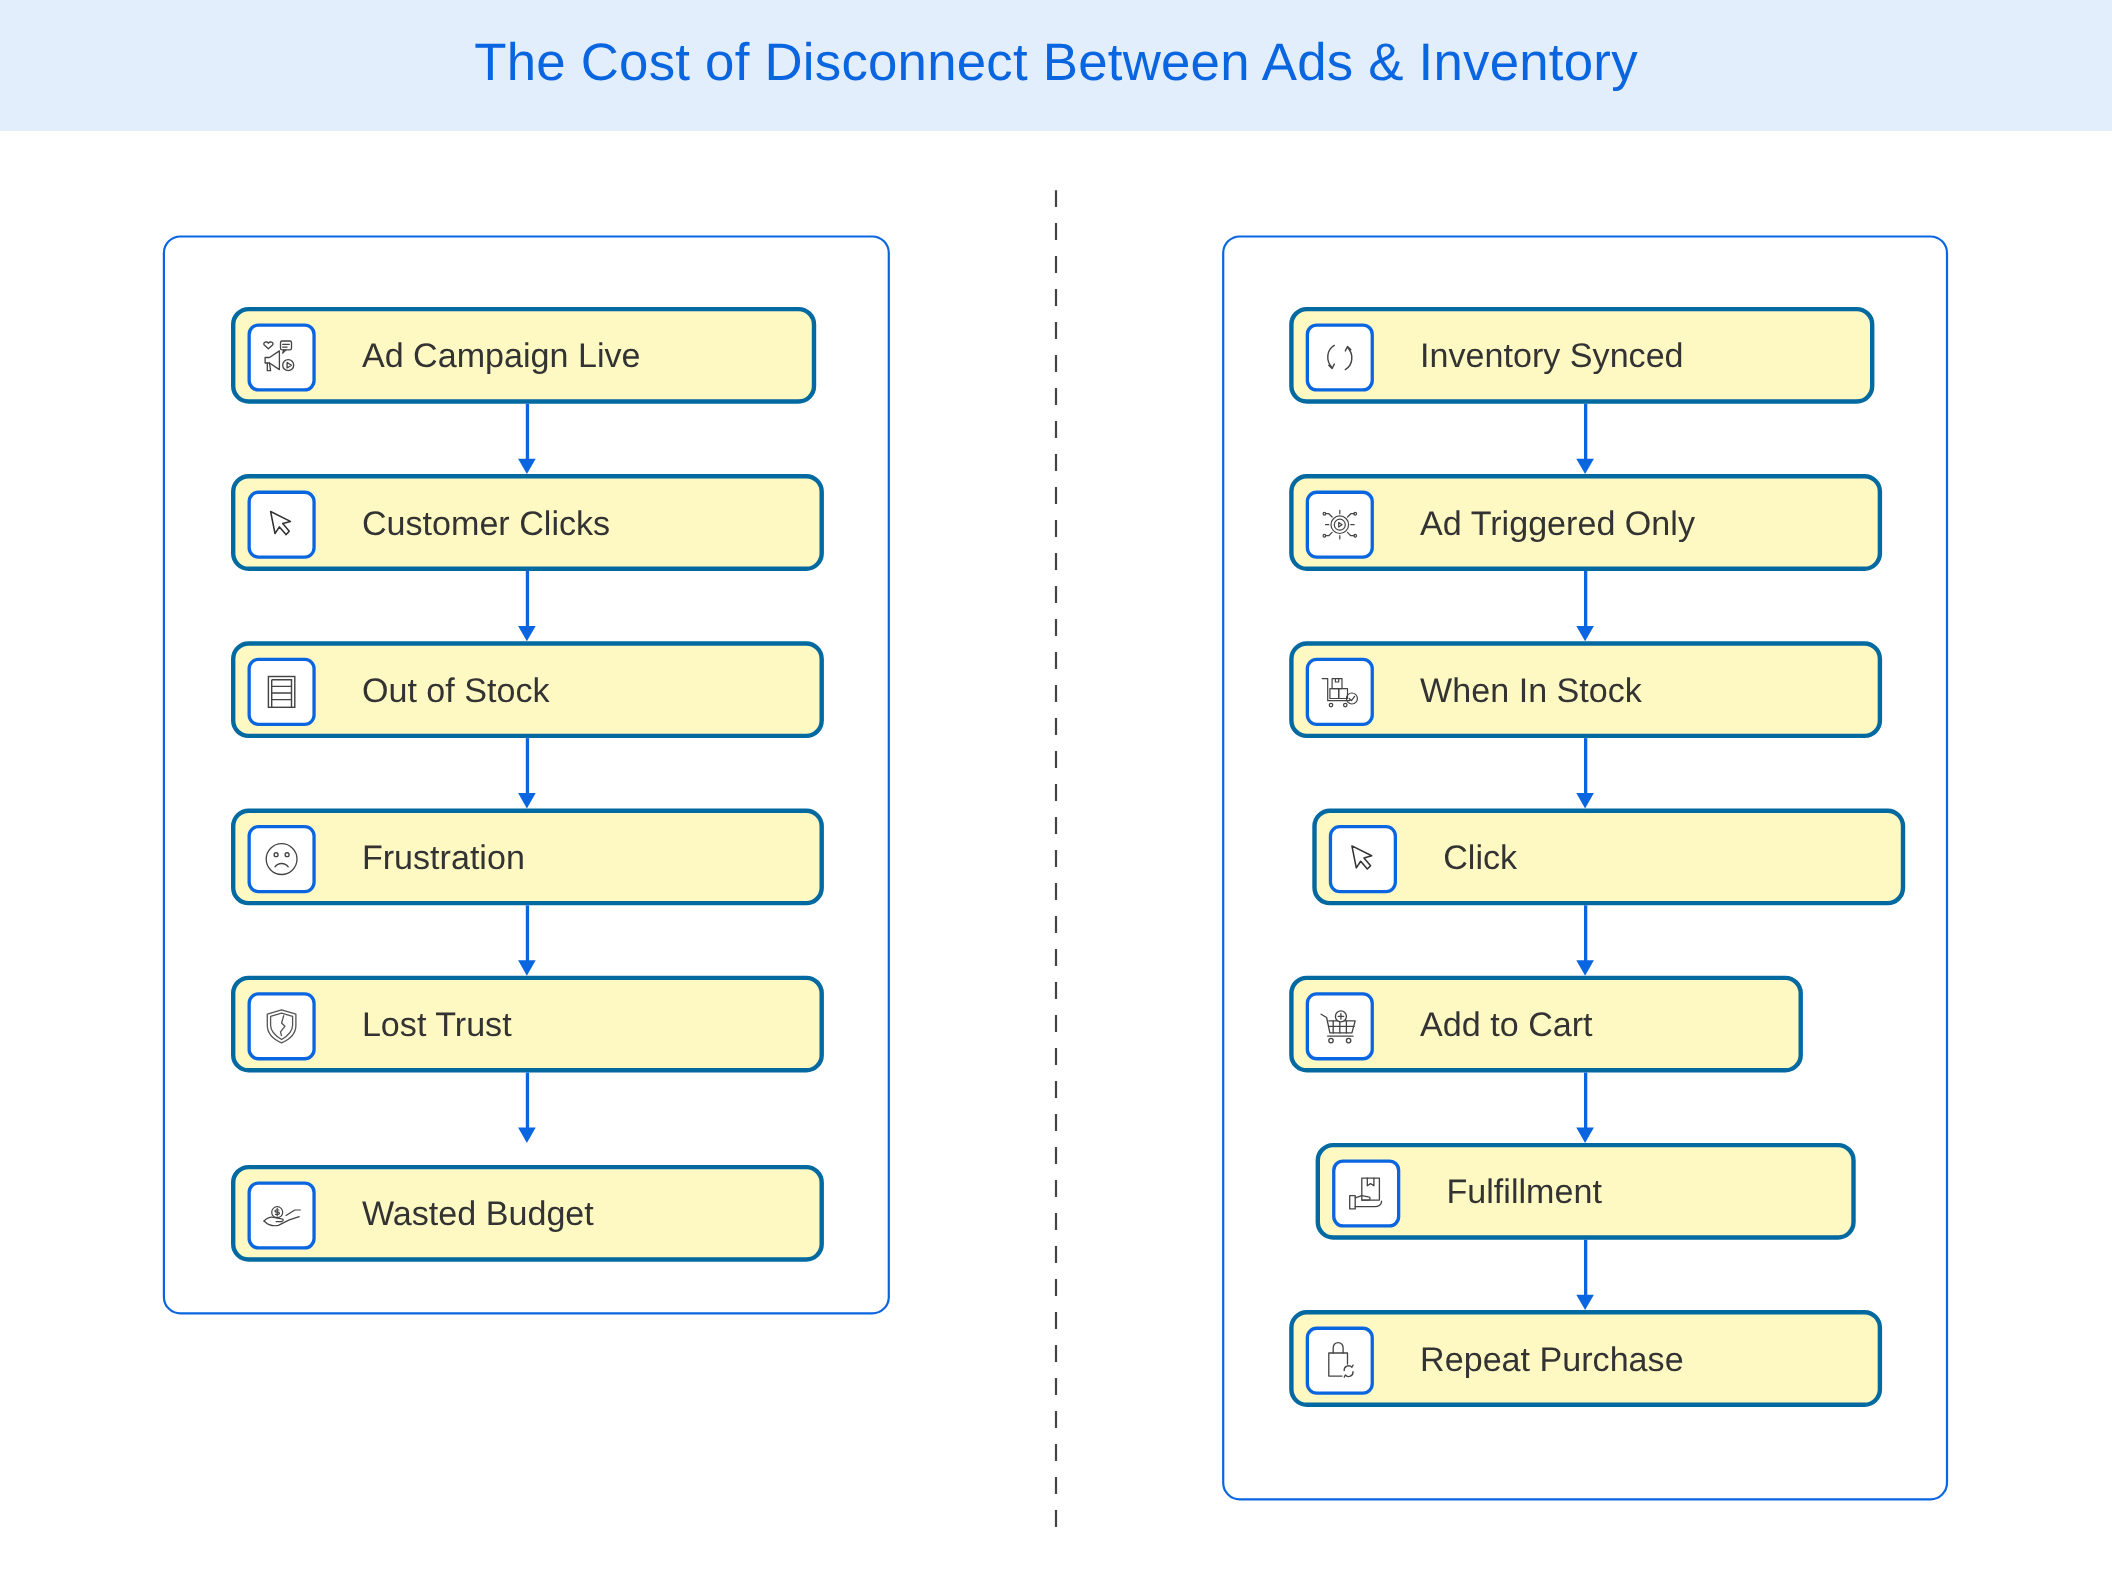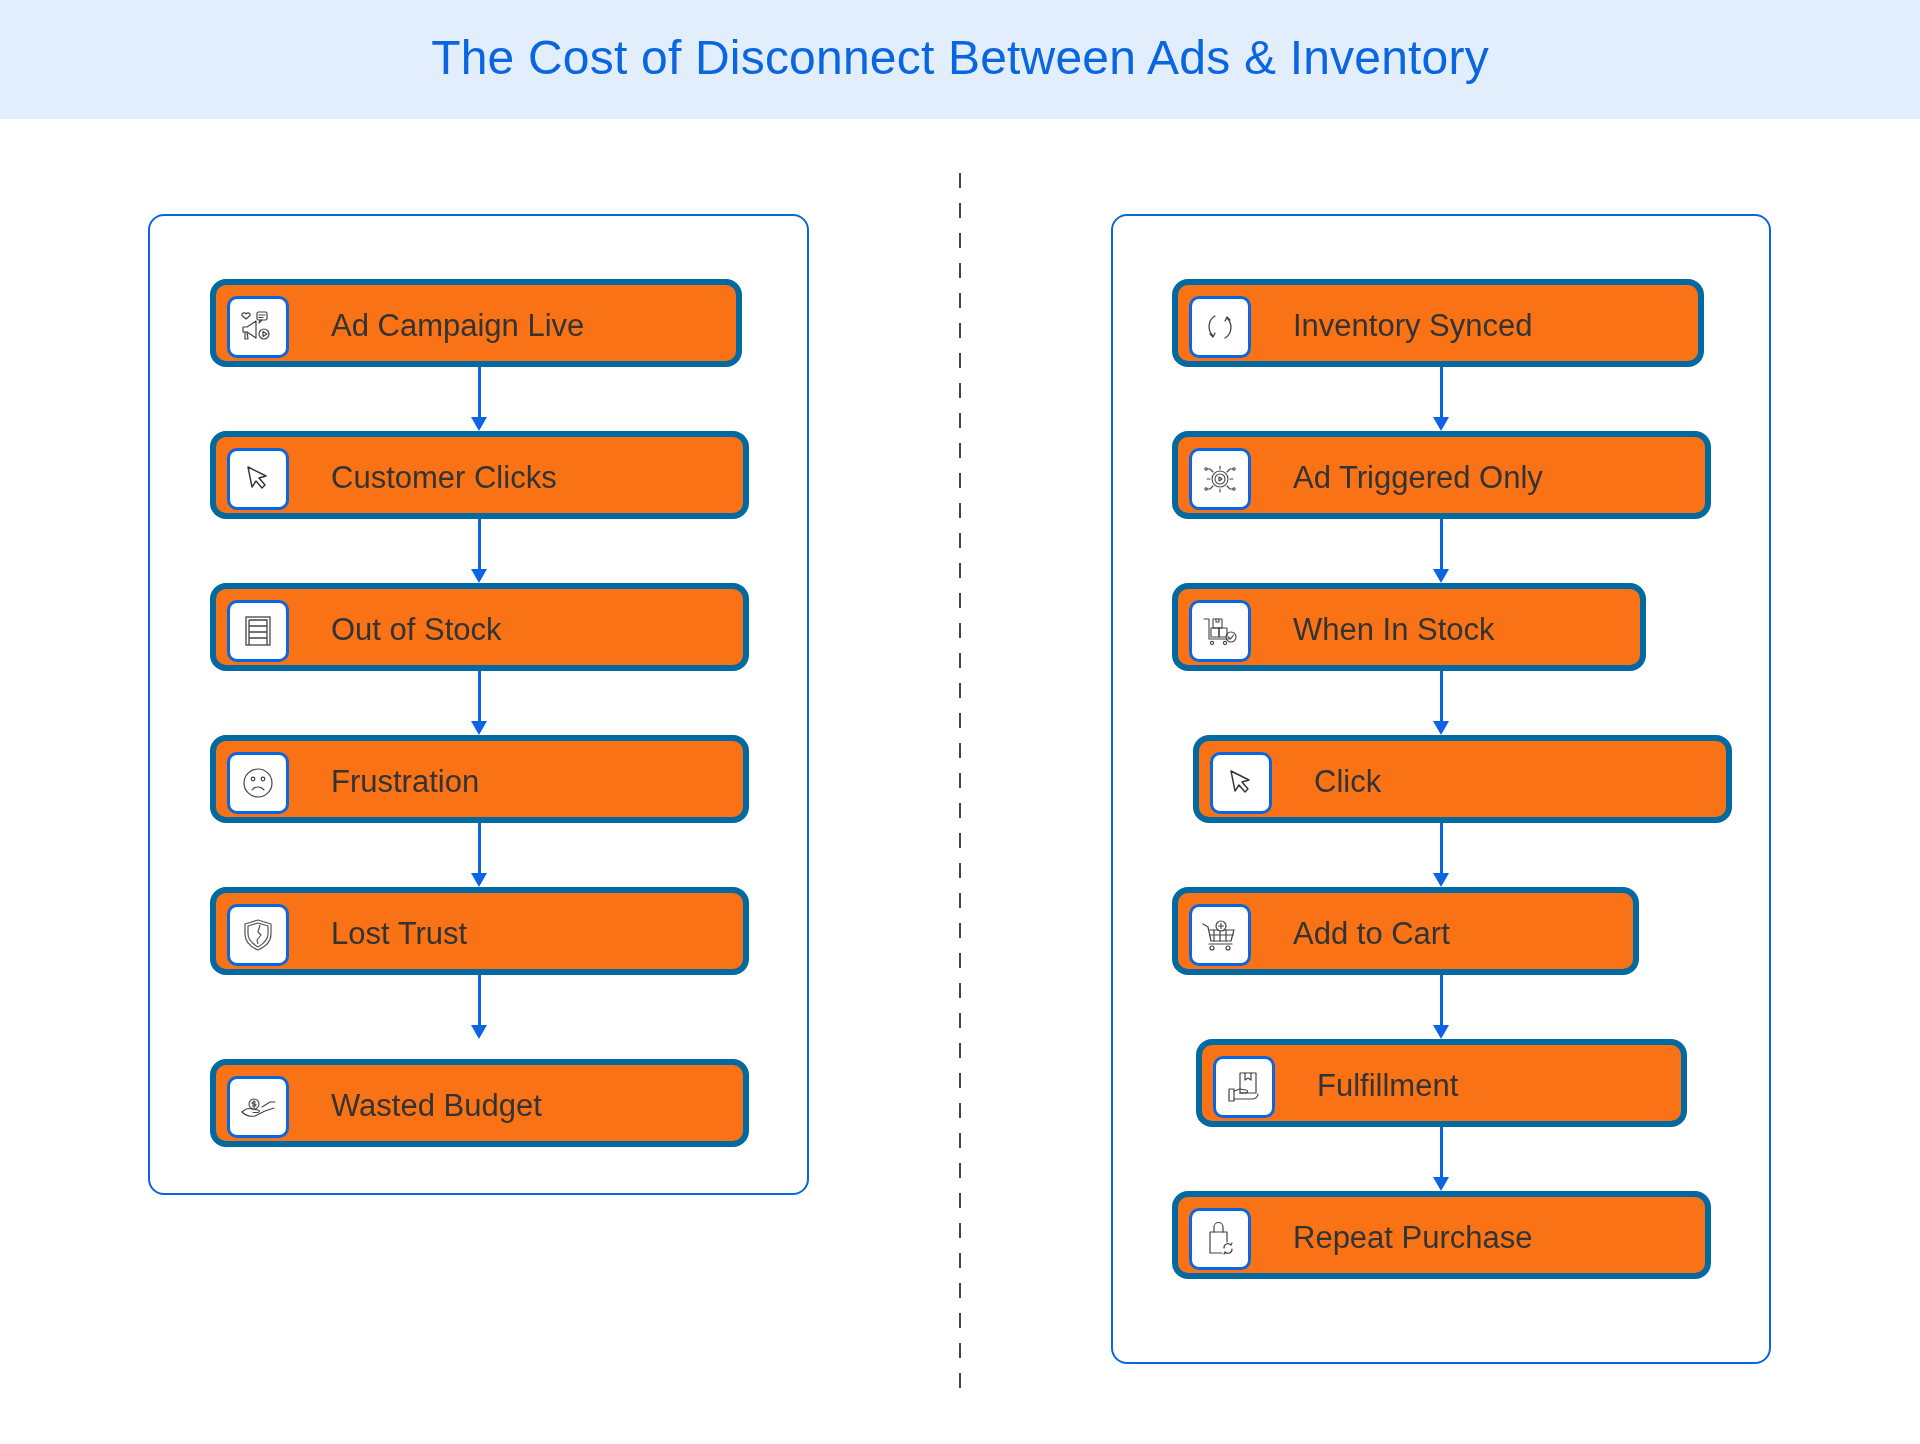--- a/index.html
+++ b/index.html
@@ -19,21 +19,21 @@
   .divider {
     position: absolute; left: 959px; top: 173px; width: 2px; height: 1220px;
     background: repeating-linear-gradient(to bottom, #444 0px, #444 15px, transparent 15px, transparent 30px);
   }
   .panel {
     position: absolute; box-sizing: border-box;
     border: 2.5px solid #0a66e0; border-radius: 16px; background: #ffffff;
   }
   .card {
     position: absolute; box-sizing: border-box; height: 88px;
-    border: 6px solid #0369a1; border-radius: 16px; background: #f97316;
+    border: 4px solid #0369a1; border-radius: 16px; background: #fef9c3;
   }
   .icon-box {
     position: absolute; left: 11px; top: 11px; width: 62px; height: 62px;
     box-sizing: border-box; border: 3px solid #0a66e0; border-radius: 10px;
     background: #ffffff; display: flex; align-items: center; justify-content: center;
   }
   .icon-box svg { width: 40px; height: 40px; }
   .card-label {
     position: absolute; left: 115px; top: 0; height: 82px; line-height: 82px;
     font-size: 31px; color: #333333; white-space: nowrap;
@@ -182,21 +182,21 @@
         <circle cx="34" cy="30" r="1.2"></circle>
     </svg>
   </div>
   <div class="card-label">Ad Triggered Only</div>
 </div>
 <div class="arrow" style="left:1433px;top:519px;">
     <div class="shaft"></div>
     <div class="head"></div>
   </div>
 
-<div class="card" style="left:1172px;top:583px;width:474px;">
+<div class="card" style="left:1172px;top:583px;width:539px;">
   <div class="icon-box">
     <svg viewBox="0 0 40 40" fill="none" stroke="#444" stroke-width="1.1" stroke-linecap="round" stroke-linejoin="round">
       <path d="M4 8h5v20h20"></path>
         <rect x="13" y="8" width="9" height="9"></rect>
         <path d="M16 8v3h3V8"></path>
       <rect x="11" y="17" width="8" height="9"></rect>
         <rect x="19" y="17" width="8" height="9"></rect>
       <circle cx="12" cy="32" r="1.6"></circle>
         <circle cx="25" cy="32" r="1.6"></circle>
       <circle cx="31" cy="26" r="5"></circle>

